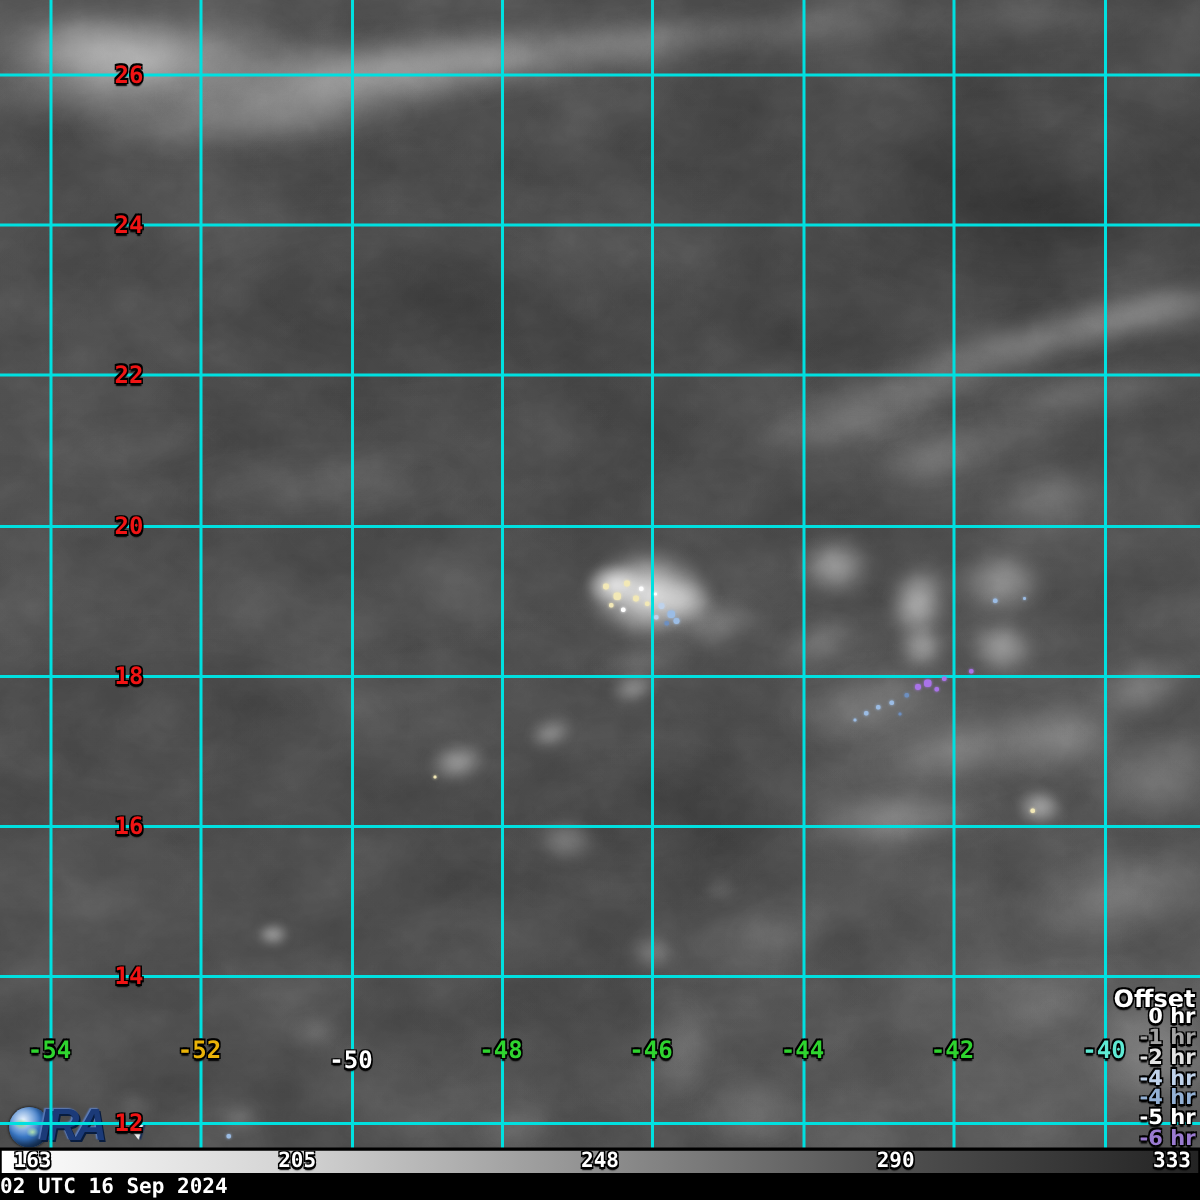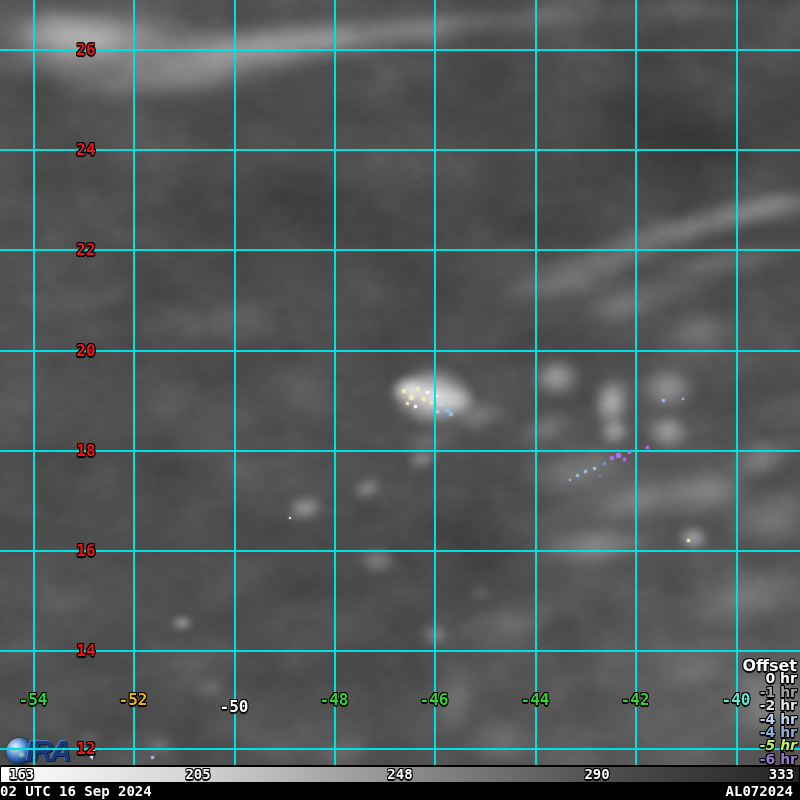--- a/index.html
+++ b/index.html
@@ -210,31 +210,30 @@
         <div class="lonlab ol" style="left: 710px; top: 690px; color: #5eead4;">-40</div>
       </div>
 
     <div class="legend ol" id="legend">
       <div class="t">Offset</div>
     <div class="" style="color: rgb(255, 255, 255);">0 hr</div>
         <div class="" style="color: #a3a3a3;">-1 hr</div>
         <div class="" style="color: rgb(226, 226, 226);">-2 hr</div>
         <div class="" style="color: rgb(191, 210, 234);">-4 hr</div>
         <div class="" style="color: rgb(147, 176, 212);">-4 hr</div>
-        <div class="" style="color: #bef264; font-style: italic;">-5 hr</div>
+        <div class="" style="color: #ffffff;">-5 hr</div>
         <div class="" style="color: rgb(154, 122, 208);">-6 hr</div>
       </div>
   </div>
 
   <div class="colorbar" id="colorbar">
       <div class="cbtick ol" style="left: 8px;">163</div>
       <div class="cbtick ol" style="left: 24.7%; transform: translateX(-50%);">205</div>
       <div class="cbtick ol" style="left: 50%; transform: translateX(-50%);">248</div>
       <div class="cbtick ol" style="left: 74.7%; transform: translateX(-50%);">290</div>
       <div class="cbtick ol" style="right: 5px;">333</div>
     </div>
 
   <div class="statusbar">
     <span class="c">02 UTC 16 Sep 2024</span>
-    <span class="r">AL072024</span>
   </div>
 
 </div>
 
 </body></html>

